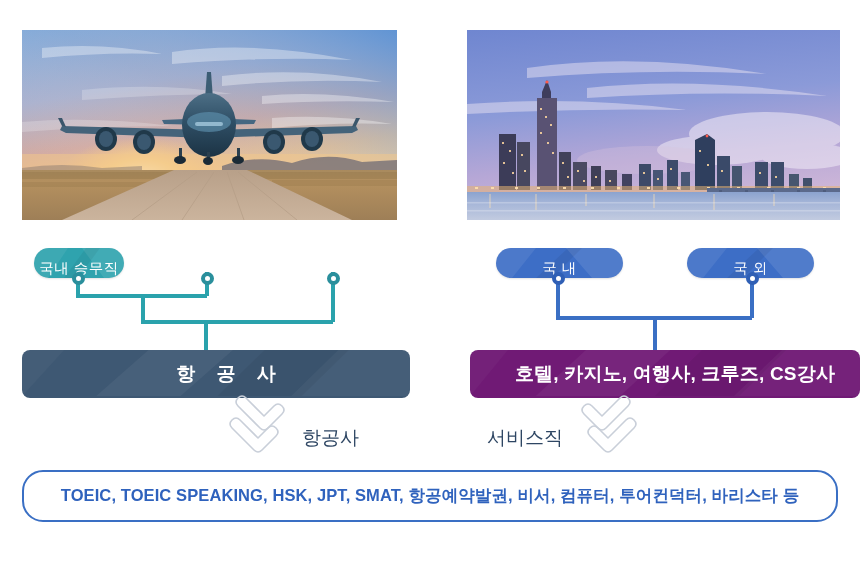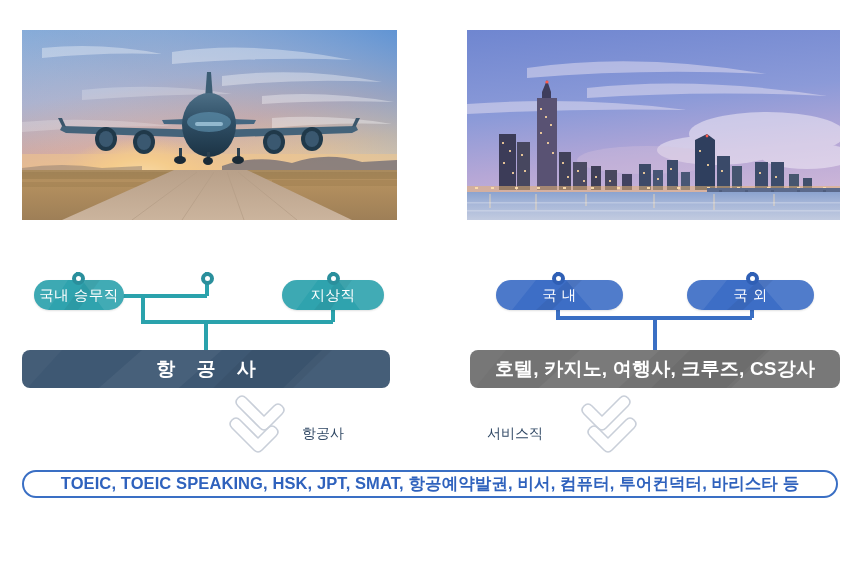--- a/index.html
+++ b/index.html
@@ -14,70 +14,70 @@
 
   
   .photo{position:absolute;overflow:hidden;}
   .photo svg{display:block;}
 
   
   .pill{
     position:absolute;
     height:30px;
     border-radius:16px;
-    display:flex;align-items:center;justify-content:center;
+    display:flex;align-items:flex-end;justify-content:center;
     color:#ffffff;
     font-size:14.5px;
     letter-spacing:.5px;
     overflow:hidden;
     box-shadow:0 1px 2px rgba(0,0,0,.12);
-    margin-top:32px;
   }
   .pill .facet{position:absolute;inset:0;}
   .pill span{position:relative;z-index:2;}
   .pill-teal{background:#2fa3ae;}
   .pill-blue{background:#3d6ec6;}
 
   
   .dot{
     position:absolute;width:13px;height:13px;border-radius:50%;
     background:#ffffff;box-sizing:border-box;
     z-index:6;
   }
   .dot-teal{border:4px solid #2a8f9c;}
   .dot-blue{border:4px solid #2f5fb5;}
 
   
   .bar{
-    position:absolute;height:38px;border-radius:8px;
+    position:absolute;height:48px;border-radius:8px;
     display:flex;align-items:center;justify-content:center;
     color:#ffffff;font-weight:bold;
     overflow:hidden;
+    padding-left:20px;
   }
   .bar .facet{position:absolute;inset:0;}
   .bar span{position:relative;z-index:2;}
   .bar-left{background:#3e5873;font-size:19px;letter-spacing:8px;text-indent:8px;}
-  .bar-right{background:#737373;font-size:19px;letter-spacing:.2px;}
+  .bar-right{background:#701a75;font-size:19px;letter-spacing:.2px;}
 
   
   .links{position:absolute;left:0;top:0;width:860px;height:582px;pointer-events:none;}
 
   
   .arrowgrp{position:absolute;}
   .caption{
     position:absolute;
-    font-size:14px;
+    font-size:19px;
     color:#2e4663;
     white-space:nowrap;
   }
 
   
   .certbox{
     position:absolute;
-    left:22px;top:470px;width:816px;height:28px;
+    left:22px;top:470px;width:816px;height:52px;
     border:2px solid #3a6fc4;
     border-radius:21px;
     box-sizing:border-box;
     display:flex;align-items:center;justify-content:center;
   }
   .certbox span{
     color:#2f62bd;
     font-size:16.5px;
     font-weight:bold;
     letter-spacing:.1px;
@@ -359,28 +359,20 @@
   <div class="pill pill-teal" style="left:34px;top:248px;width:90px;">
     <svg class="facet" viewBox="0 0 90 30" preserveAspectRatio="none">
       <path d="M0 0 L34 0 L14 30 L0 30 Z" fill="#ffffff" opacity="0.07"></path>
       <path d="M48 0 L90 0 L90 30 L70 30 Z" fill="#ffffff" opacity="0.09"></path>
       <path d="M30 30 L52 0 L66 0 L44 30 Z" fill="#000000" opacity="0.05"></path>
     </svg>
     <span>국내 승무직</span>
   </div>
 
 
-  <div class="pill pill-teal" style="left:282px;top:248px;width:102px;">
-    <svg class="facet" viewBox="0 0 102 30" preserveAspectRatio="none">
-      <path d="M0 0 L36 0 L14 30 L0 30 Z" fill="#ffffff" opacity="0.07"></path>
-      <path d="M56 0 L102 0 L102 30 L78 30 Z" fill="#ffffff" opacity="0.09"></path>
-      <path d="M32 30 L56 0 L70 0 L48 30 Z" fill="#000000" opacity="0.05"></path>
-    </svg>
-    <span>지상직</span>
-  </div>
 
   <div class="dot dot-teal" style="left:72px;top:272px;"></div>
   <div class="dot dot-teal" style="left:201px;top:272px;"></div>
   <div class="dot dot-teal" style="left:327px;top:272px;"></div>
 
   <div class="bar bar-left" style="left:22px;top:350px;width:368px;">
     <svg class="facet" viewBox="0 0 368 44" preserveAspectRatio="none">
       <path d="M120 0 L200 0 L150 44 L70 44 Z" fill="#ffffff" opacity="0.05"></path>
       <path d="M230 0 L310 0 L265 44 L185 44 Z" fill="#000000" opacity="0.05"></path>
       <path d="M300 0 L368 0 L368 44 L255 44 Z" fill="#ffffff" opacity="0.04"></path>

